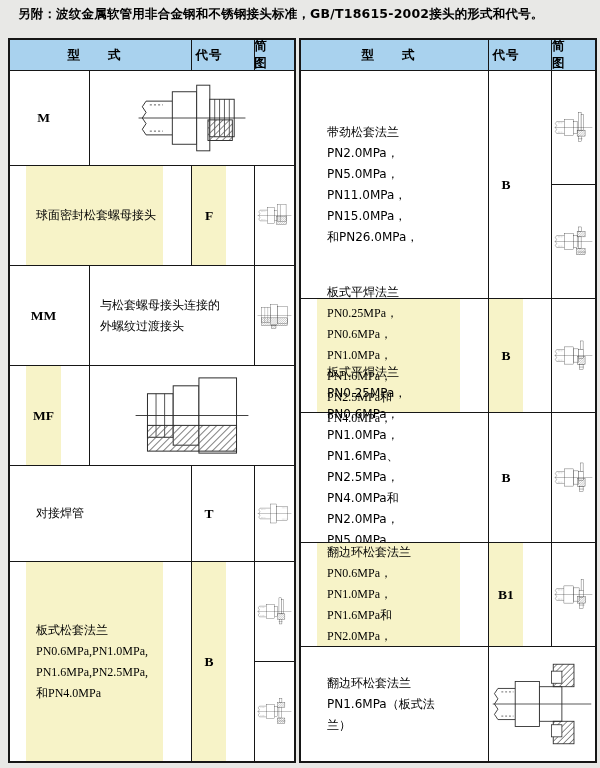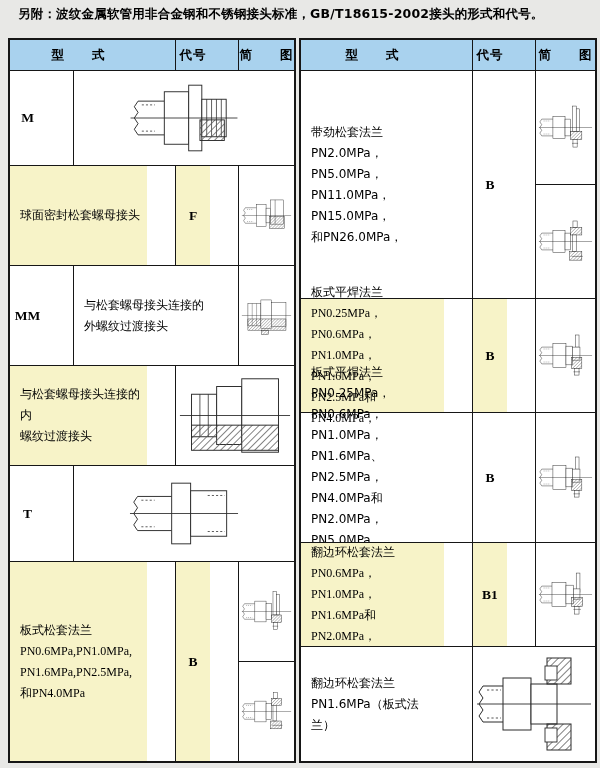--- a/index.html
+++ b/index.html
@@ -15,21 +15,21 @@
   }
   .tables{
     position:absolute;left:8px;top:38px;display:flex;gap:3px;
   }
   .tbl{
     background:#fff;border:2px solid #161616;
     display:flex;flex-direction:column;box-sizing:border-box;
   }
   .tbl.left{width:288px;}
   .tbl.right{width:298px;}
-  .row{display:flex;box-sizing:border-box;}
+  .row{display:flex;box-sizing:border-box;padding-left:16px;}
   .row + .row{border-top:1.6px solid #161616;}
   .cell{box-sizing:border-box;min-width:0;}
   .cell + .cell{border-left:1.6px solid #161616;margin-left:28px;}
   .hdr{height:30px;background:var(--header-bg,#a9d2ee);}
   .hdr .cell{
     display:flex;align-items:center;justify-content:center;
     font-size:12.5px;font-weight:bold;letter-spacing:1px;
   }
   .tbl.left .c-type{width:137px;}
   .tbl.left .c-code{width:35px;}
@@ -142,22 +142,21 @@
               <rect x="70" y="18" width="34" height="56" fill="#ffffff" stroke="#2a2a2a" stroke-width="1"></rect>
               <rect x="16" y="56" width="88" height="26" fill="url(#hp2)" stroke="#2a2a2a" stroke-width="1"></rect>
               <rect x="48" y="82" width="16" height="10" fill="url(#hp2)" stroke="#2a2a2a" stroke-width="1"></rect>
               <line x1="2" y1="48" x2="116" y2="48" stroke="#2a2a2a" stroke-width="0.9"></line>
             </svg>
           </div>
       </div>
     </div>
 
     <div class="row" style="height:100px">
-      <div class="cell c-type type hlcell hl">与松套螺母接头连接的内
-螺纹过渡接头</div>
+      <div class="cell c-code code hlcell hl">MF</div>
       <div class="cell c-diag diag">
         <div class="sub">
             <svg viewBox="0 0 118 96" preserveAspectRatio="xMidYMid meet">
     <defs>
                 <pattern id="hp3" width="5" height="5" patternUnits="userSpaceOnUse" patternTransform="rotate(45)">
       <line x1="0" y1="0" x2="0" y2="5" stroke="#555" stroke-width="1.5"></line>
                 </pattern>
               </defs>
               <rect x="14" y="26" width="26" height="44" fill="#ffffff" stroke="#2a2a2a" stroke-width="1"></rect>
               <line x1="22.666666666666664" y1="26" x2="22.666666666666664" y2="70" stroke="#2a2a2a" stroke-width="0.8"></line>
@@ -165,20 +164,21 @@
               <rect x="40" y="18" width="26" height="60" fill="#ffffff" stroke="#2a2a2a" stroke-width="1"></rect>
               <rect x="66" y="10" width="38" height="76" fill="#ffffff" stroke="#2a2a2a" stroke-width="1"></rect>
               <rect x="14" y="58" width="90" height="26" fill="url(#hp3)" stroke="#2a2a2a" stroke-width="1"></rect>
               <line x1="2" y1="48" x2="116" y2="48" stroke="#2a2a2a" stroke-width="0.9"></line>
             </svg>
           </div>
       </div>
     </div>
 
     <div class="row" style="height:96px">
+      <div class="cell c-type type hlcell">对接焊管</div>
       <div class="cell c-code code hlcell">T</div>
       <div class="cell c-diag diag">
         <div class="sub">
             <svg viewBox="0 0 118 96" preserveAspectRatio="xMidYMid meet">
     <defs>
                 <pattern id="hp4" width="5" height="5" patternUnits="userSpaceOnUse" patternTransform="rotate(45)">
       <line x1="0" y1="0" x2="0" y2="5" stroke="#555" stroke-width="1.5"></line>
                 </pattern>
               </defs>
               <path d="M10 30 L6 36 L10 42 L6 48 L10 54 L6 60 L10 66" fill="none" stroke="#2a2a2a" stroke-width="1"></path>

